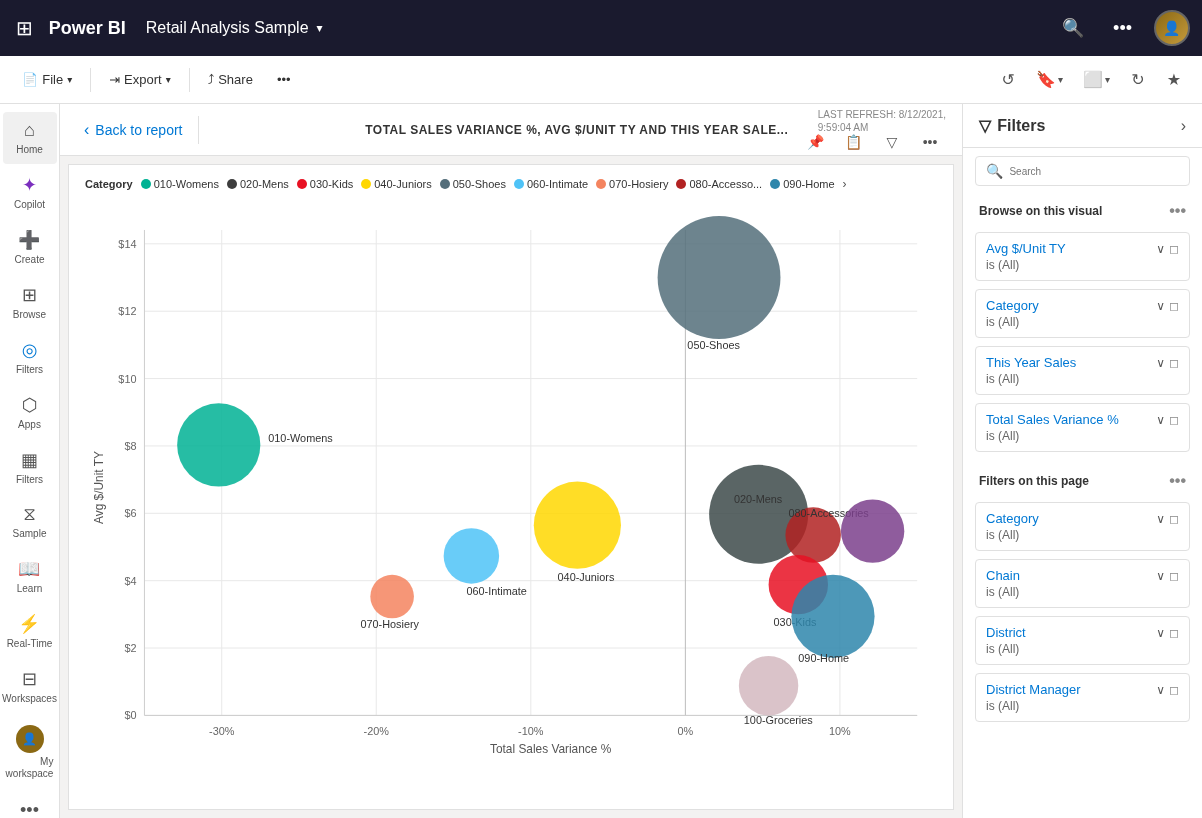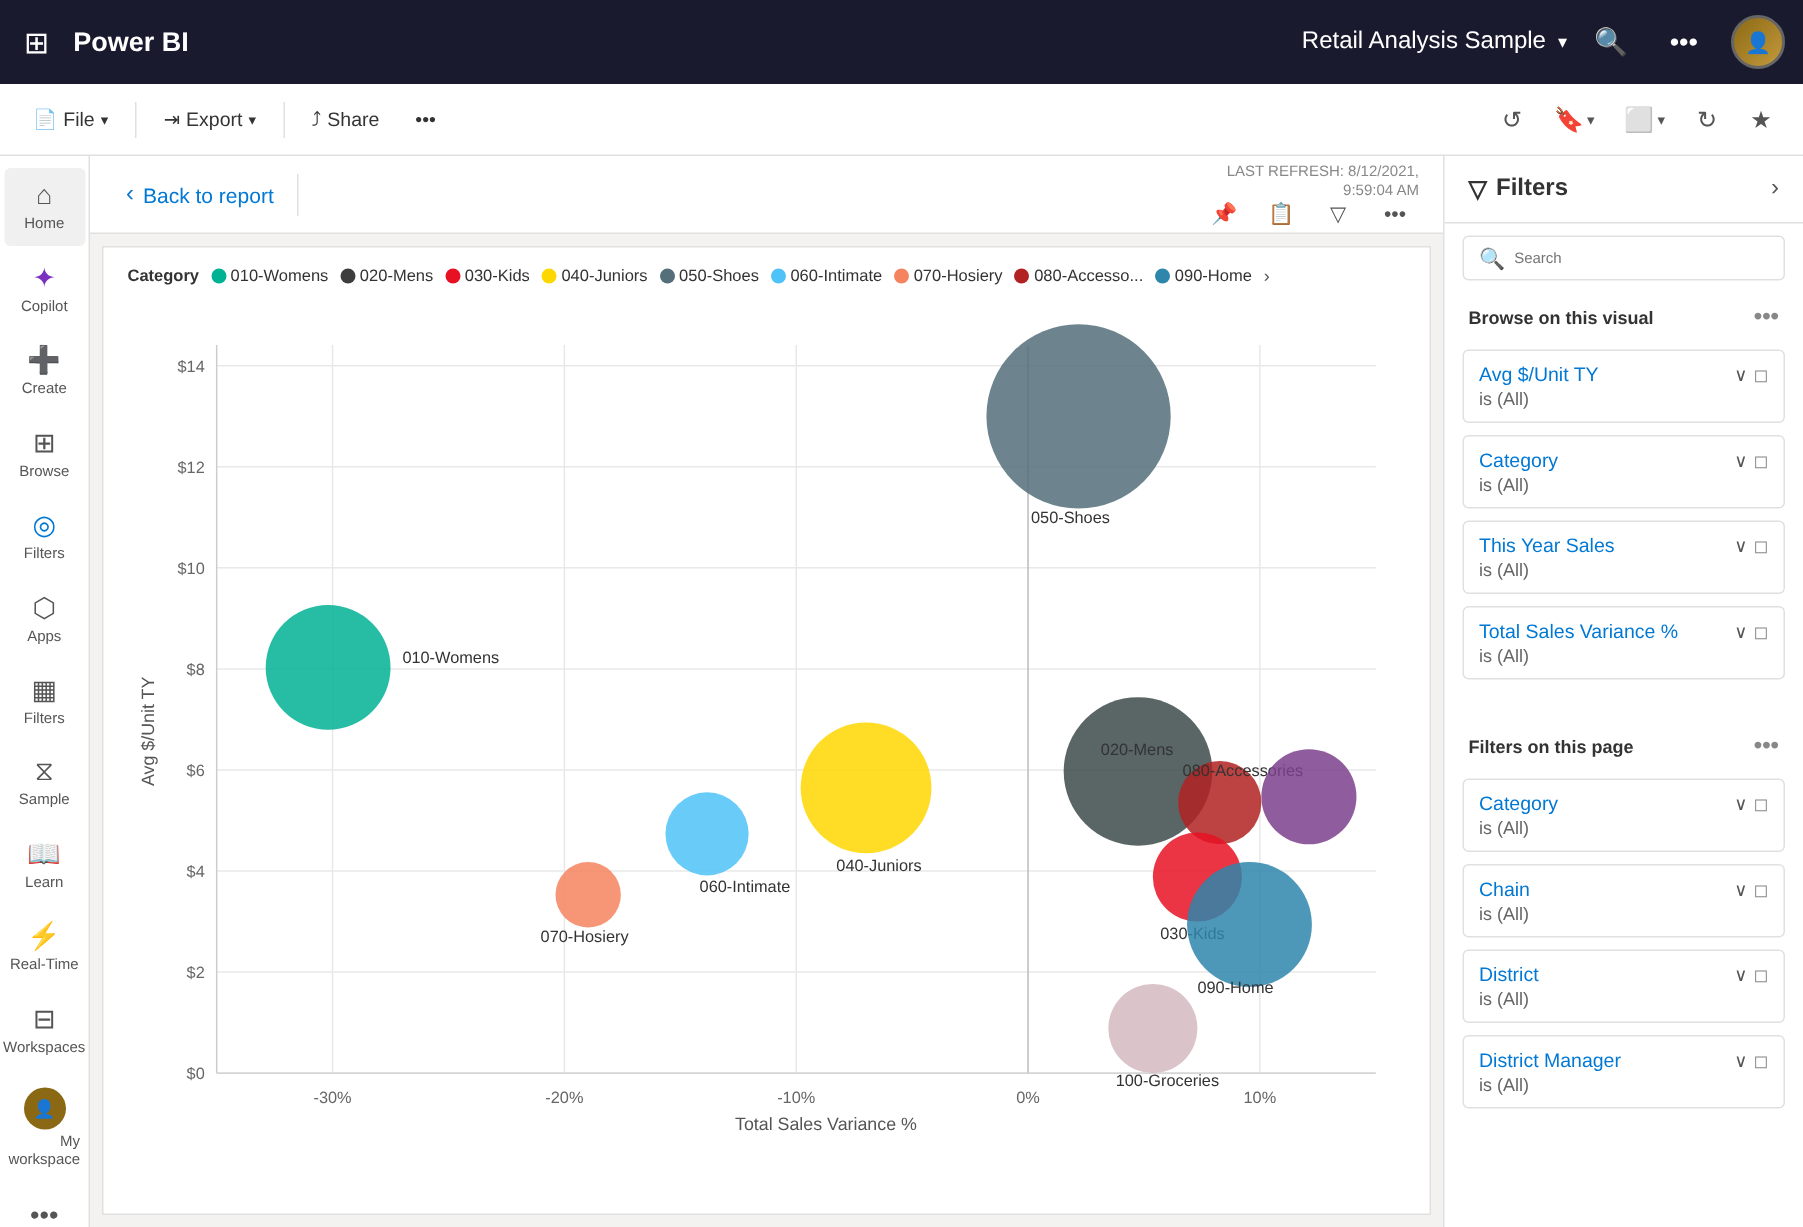--- a/index.html
+++ b/index.html
@@ -6,21 +6,21 @@
     body { font-family: 'Segoe UI', Arial, sans-serif; background: #f3f2f1; overflow: hidden; width: 1202px; height: 818px; }
 
     
     .top-nav {
       display: flex; align-items: center;
       background: #1a1a2e; height: 56px;
       padding: 0 12px; gap: 12px;
     }
     .nav-grid-icon { color: #fff; font-size: 20px; cursor: pointer; padding: 4px; }
     .nav-logo { color: #fff; font-weight: 700; font-size: 18px; margin-right: 8px; white-space: nowrap; }
-    .nav-title-area { flex: 1; display: flex; justify-content: flex-end; align-items: center; gap: 8px; }
+    .nav-title-area { flex: 1; display: flex; justify-content: flex-start; align-items: center; gap: 8px; }
     .nav-title { color: #fff; font-size: 16px; }
     .nav-title-chevron { color: #fff; font-size: 12px; }
     .nav-right { display: flex; align-items: center; gap: 16px; }
     .nav-icon-btn { color: #fff; font-size: 18px; cursor: pointer; background: none; border: none; padding: 4px 6px; }
 
     
     .toolbar {
       display: flex; align-items: center;
       background: #fff; height: 48px;
       border-bottom: 1px solid #e0e0e0;
@@ -64,21 +64,21 @@
     
     .focus-header {
       display: flex; align-items: center;
       background: #fff; border-bottom: 1px solid #e0e0e0;
       padding: 0 16px; height: 52px; gap: 8px;
       position: relative;
     }
     .back-btn { display: flex; align-items: center; gap: 6px; cursor: pointer; color: #0078d4; font-size: 14px; font-weight: 500; border: none; background: none; padding: 4px 8px; border-radius: 4px; }
     .focus-divider { width: 1px; height: 28px; background: #e0e0e0; }
     .focus-title { font-size: 12px; color: #333; font-weight: 600; flex: 1; text-overflow: ellipsis; overflow: hidden; white-space: nowrap; text-align: center; letter-spacing: 0.5px; }
-    .refresh-info { position: absolute; right: 16px; top: 4px; font-size: 10px; color: #888; line-height: 1.3; text-align: right; }
+    .refresh-info { position: absolute; right: 16px; top: 4px; font-size: 10px; color: #888; line-height: 1.3; text-align: left; }
 
     
     .chart-container { flex: 1; padding: 8px 16px 0 16px; position: relative; background: #fff; margin: 8px; border: 1px solid #e0e0e0; overflow: hidden; }
 
     
     .chart-legend { display: flex; align-items: center; flex-wrap: nowrap; gap: 8px; padding: 4px 0; font-size: 11px; overflow: hidden; }
     .legend-label { font-weight: 600; color: #333; font-size: 11px; }
     .legend-item { display: flex; align-items: center; gap: 3px; white-space: nowrap; }
     .legend-dot { width: 10px; height: 10px; border-radius: 50%; flex-shrink: 0; }
     .legend-text { font-size: 11px; color: #333; }
@@ -247,20 +247,21 @@
   </div>
 
   <div class="report-area">
 
     <div class="focus-header">
       <button class="back-btn">
         <span style="font-size:16px">‹</span>
         <span>Back to report</span>
       </button>
       <div class="focus-divider"></div>
+      <span class="focus-title">TOTAL SALES VARIANCE %, AVG $/UNIT TY AND THIS YEAR SALE...</span>
       <div class="refresh-info">
         <div>LAST REFRESH: 8/12/2021,</div>
         <div>9:59:04 AM</div>
       </div>
       <div style="position:absolute;right:16px;top:50%;transform:translateY(-50%);display:flex;gap:6px;padding-top:24px">
         <button class="toolbar-icon-btn" style="font-size:14px">📌</button>
         <button class="toolbar-icon-btn" style="font-size:14px">📋</button>
         <button class="toolbar-icon-btn" style="font-size:14px">▽</button>
         <button class="toolbar-icon-btn" style="font-size:14px">•••</button>
       </div>
@@ -441,21 +442,21 @@
       <div class="filter-item-header">
         <span class="filter-item-name">Total Sales Variance %</span>
         <div class="filter-item-controls">
           <span class="filter-chevron">∨</span>
           <span class="filter-clear">◻</span>
         </div>
       </div>
       <div class="filter-item-value">is (All)</div>
     </div>
 
-    <div class="filter-section-title" style="margin-top:24px">
+    <div class="filter-section-title" style="margin-top:8px">
       <span>Filters on this page</span>
       <span class="filter-section-more">•••</span>
     </div>
 
     <div class="filter-item">
       <div class="filter-item-header">
         <span class="filter-item-name">Category</span>
         <div class="filter-item-controls">
           <span class="filter-chevron">∨</span>
           <span class="filter-clear">◻</span>

